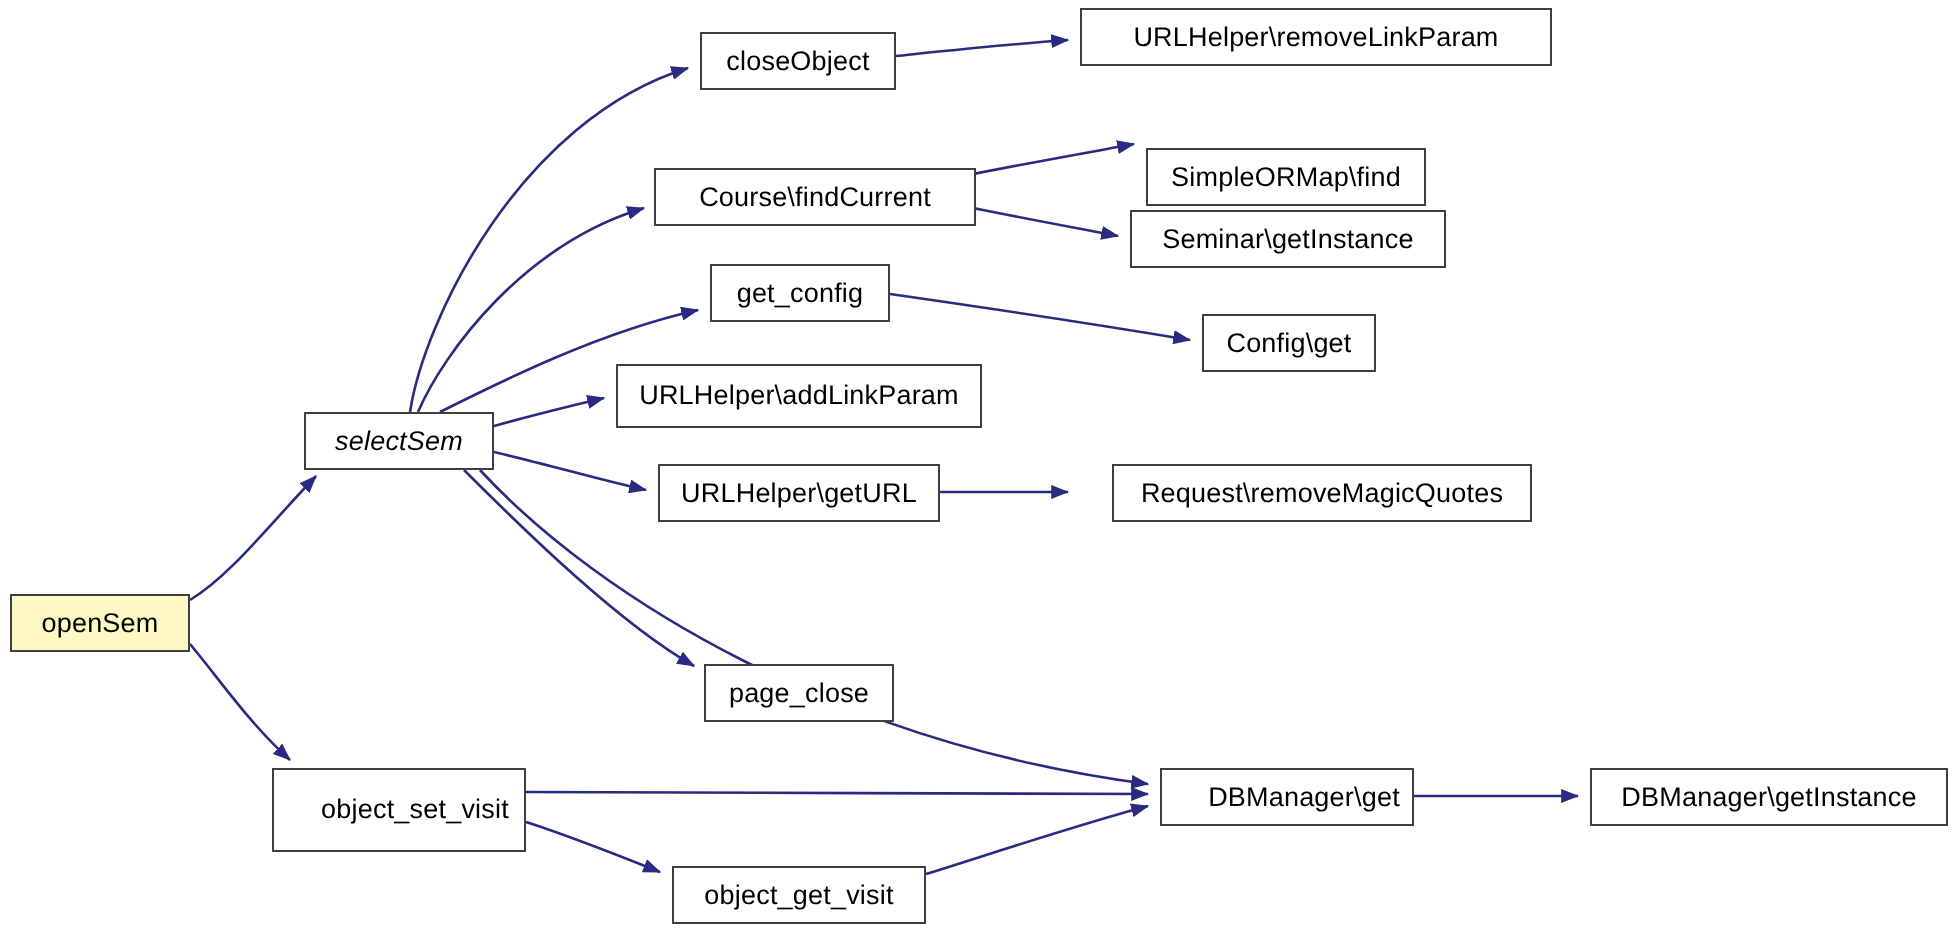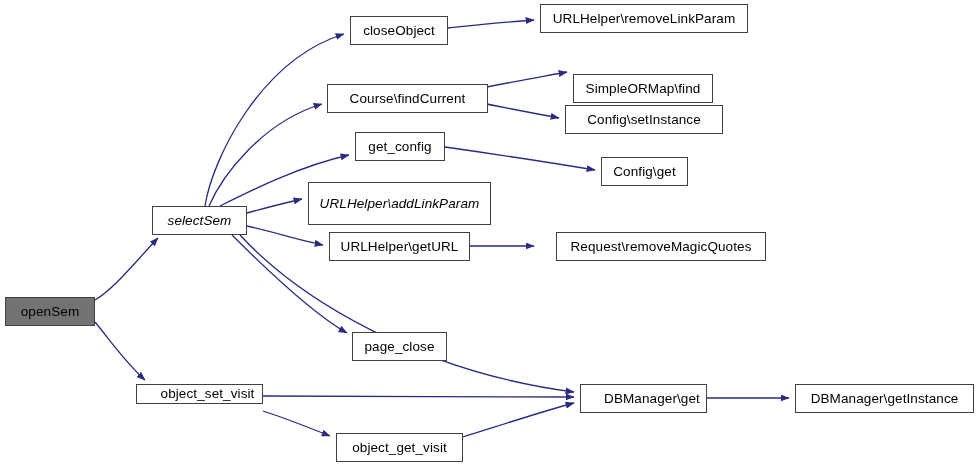--- a/index.html
+++ b/index.html
@@ -32,21 +32,21 @@
     font-size: 13.5px;
     line-height: 1;
     display: flex;
     align-items: center;
     justify-content: center;
     white-space: nowrap;
     letter-spacing: 0.1px;
     z-index: 2;
   }
   .node.highlight {
-    background: #737373;
+    background: #fef9c3;
   }
   .node-label {
     display: block;
     padding: 0 2px;
   }
 </style>
 </head>
 <body>
 
 <div id="graph-root">
@@ -77,52 +77,52 @@
         <path d="M 707,398 C 730,398 762,398 789,398" fill="none" stroke="#2a2a80" stroke-width="1.3" marker-end="url(#arrowhead)"></path>
       </g>
   </svg>
   <div id="nodes-group">
       <div class="node highlight" style="left: 5px; top: 297px; width: 90px; height: 29px;">
         <span class="node-label">openSem</span>
       </div>
       <div class="node" style="left: 152px; top: 206px; width: 95px; height: 29px; font-style: italic;">
         <span class="node-label">selectSem</span>
       </div>
-      <div class="node" style="left: 136px; top: 384px; width: 127px; height: 20px; padding-left: 16px;">
+      <div class="node" style="left: 136px; top: 384px; width: 127px; height: 42px; padding-left: 16px;">
         <span class="node-label">object_set_visit</span>
       </div>
       <div class="node" style="left: 350px; top: 16px; width: 98px; height: 29px;">
         <span class="node-label">closeObject</span>
       </div>
       <div class="node" style="left: 327px; top: 84px; width: 161px; height: 29px;">
         <span class="node-label">Course\findCurrent</span>
       </div>
       <div class="node" style="left: 355px; top: 132px; width: 90px; height: 29px; text-align: right;">
         <span class="node-label">get_config</span>
       </div>
-      <div class="node" style="left: 308px; top: 182px; width: 183px; height: 43px; font-style: italic;">
+      <div class="node" style="left: 308px; top: 182px; width: 183px; height: 32px;">
         <span class="node-label">URLHelper\addLinkParam</span>
       </div>
       <div class="node" style="left: 329px; top: 232px; width: 141px; height: 29px;">
         <span class="node-label">URLHelper\getURL</span>
       </div>
       <div class="node" style="left: 352px; top: 332px; width: 95px; height: 29px;">
         <span class="node-label">page_close</span>
       </div>
       <div class="node" style="left: 336px; top: 433px; width: 127px; height: 29px;">
         <span class="node-label">object_get_visit</span>
       </div>
-      <div class="node" style="left: 540px; top: 4px; width: 208px; height: 29px; align-items: center;">
+      <div class="node" style="left: 540px; top: 4px; width: 236px; height: 29px; align-items: center;">
         <span class="node-label">URLHelper\removeLinkParam</span>
       </div>
       <div class="node" style="left: 573px; top: 74px; width: 140px; height: 29px;">
         <span class="node-label">SimpleORMap\find</span>
       </div>
       <div class="node" style="left: 565px; top: 105px; width: 158px; height: 29px;">
-        <span class="node-label">Config\setInstance</span>
+        <span class="node-label">Seminar\getInstance</span>
       </div>
       <div class="node" style="left: 601px; top: 157px; width: 87px; height: 29px;">
         <span class="node-label">Config\get</span>
       </div>
       <div class="node" style="left: 556px; top: 232px; width: 210px; height: 29px;">
         <span class="node-label">Request\removeMagicQuotes</span>
       </div>
       <div class="node" style="left: 580px; top: 384px; width: 127px; height: 29px; padding-left: 17px;">
         <span class="node-label">DBManager\get</span>
       </div>

